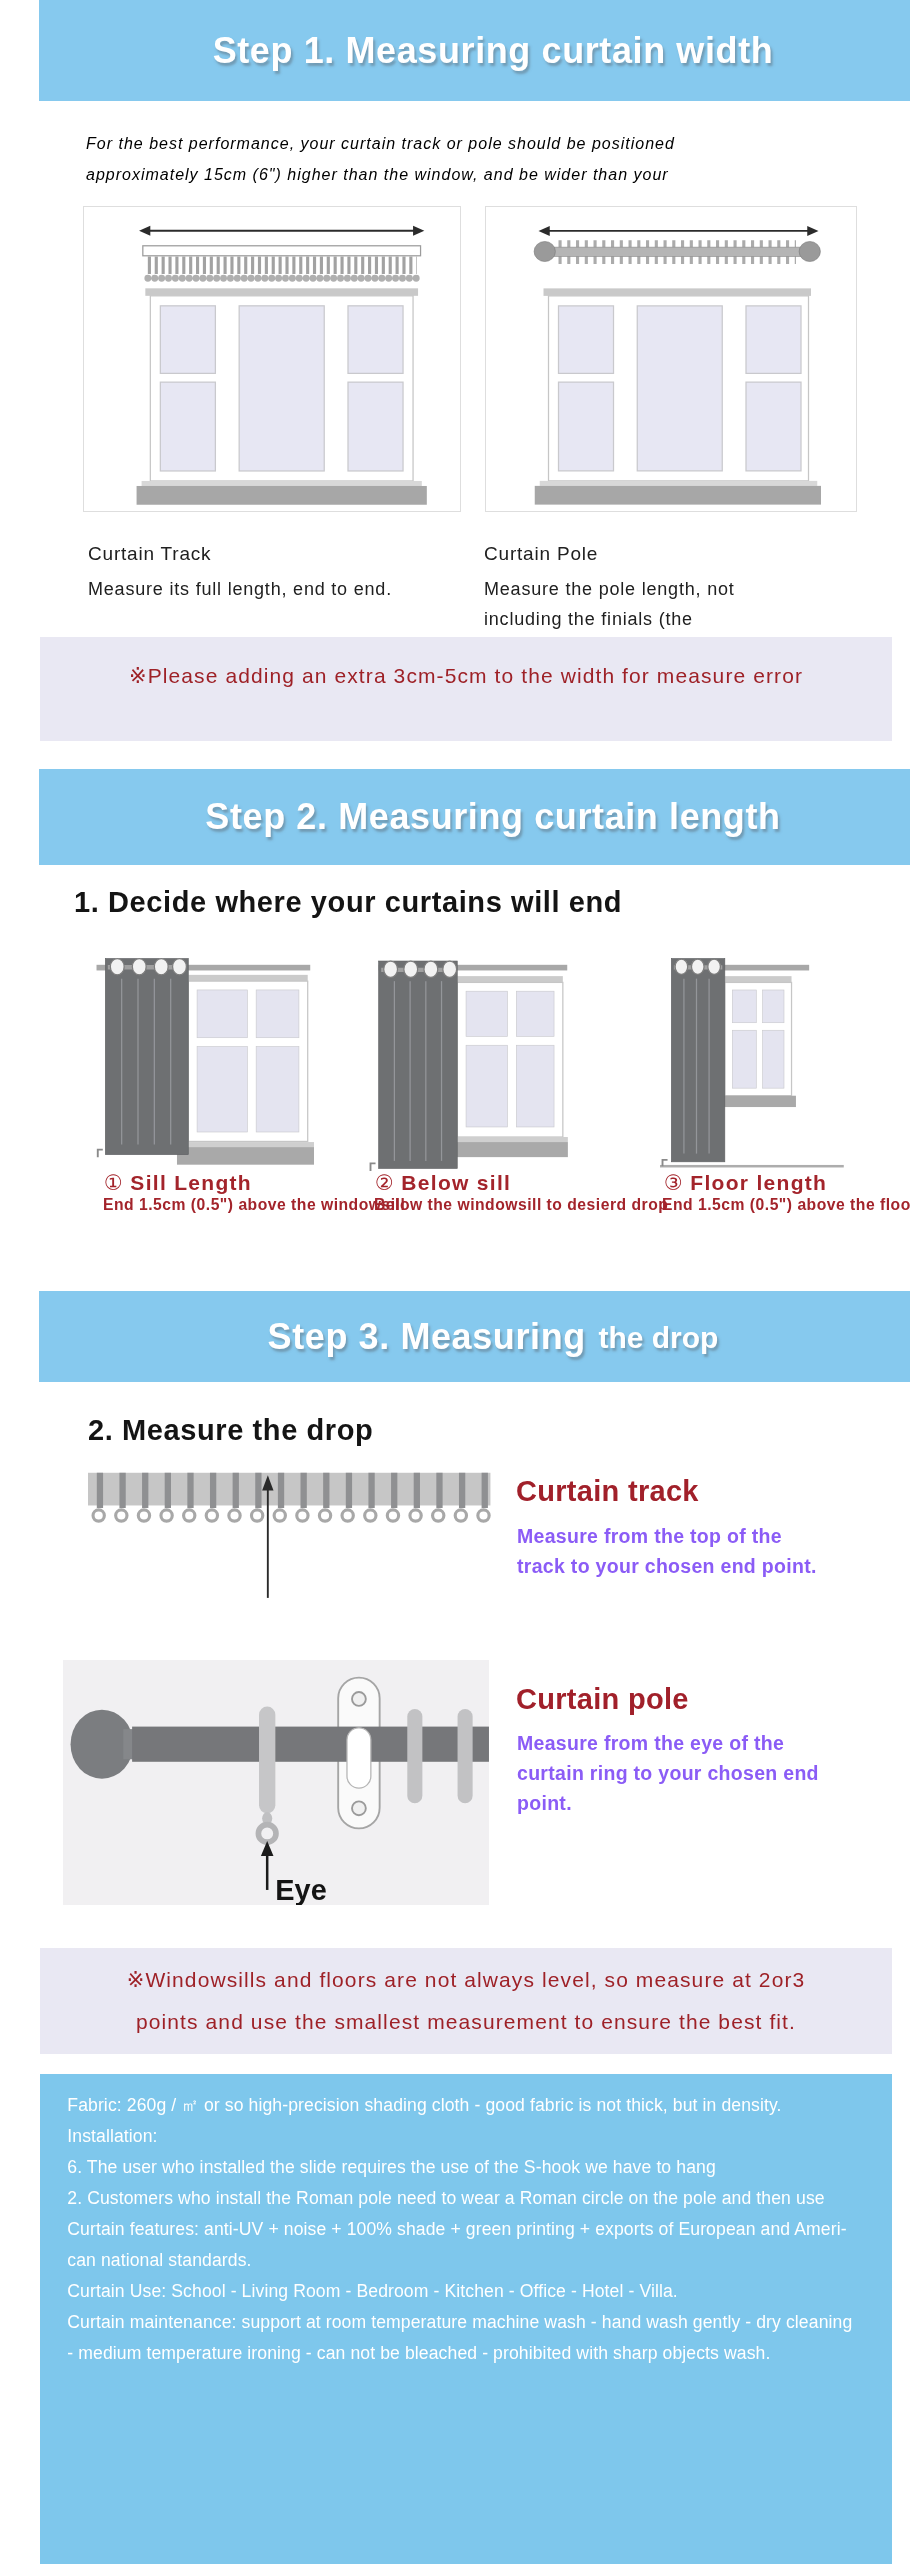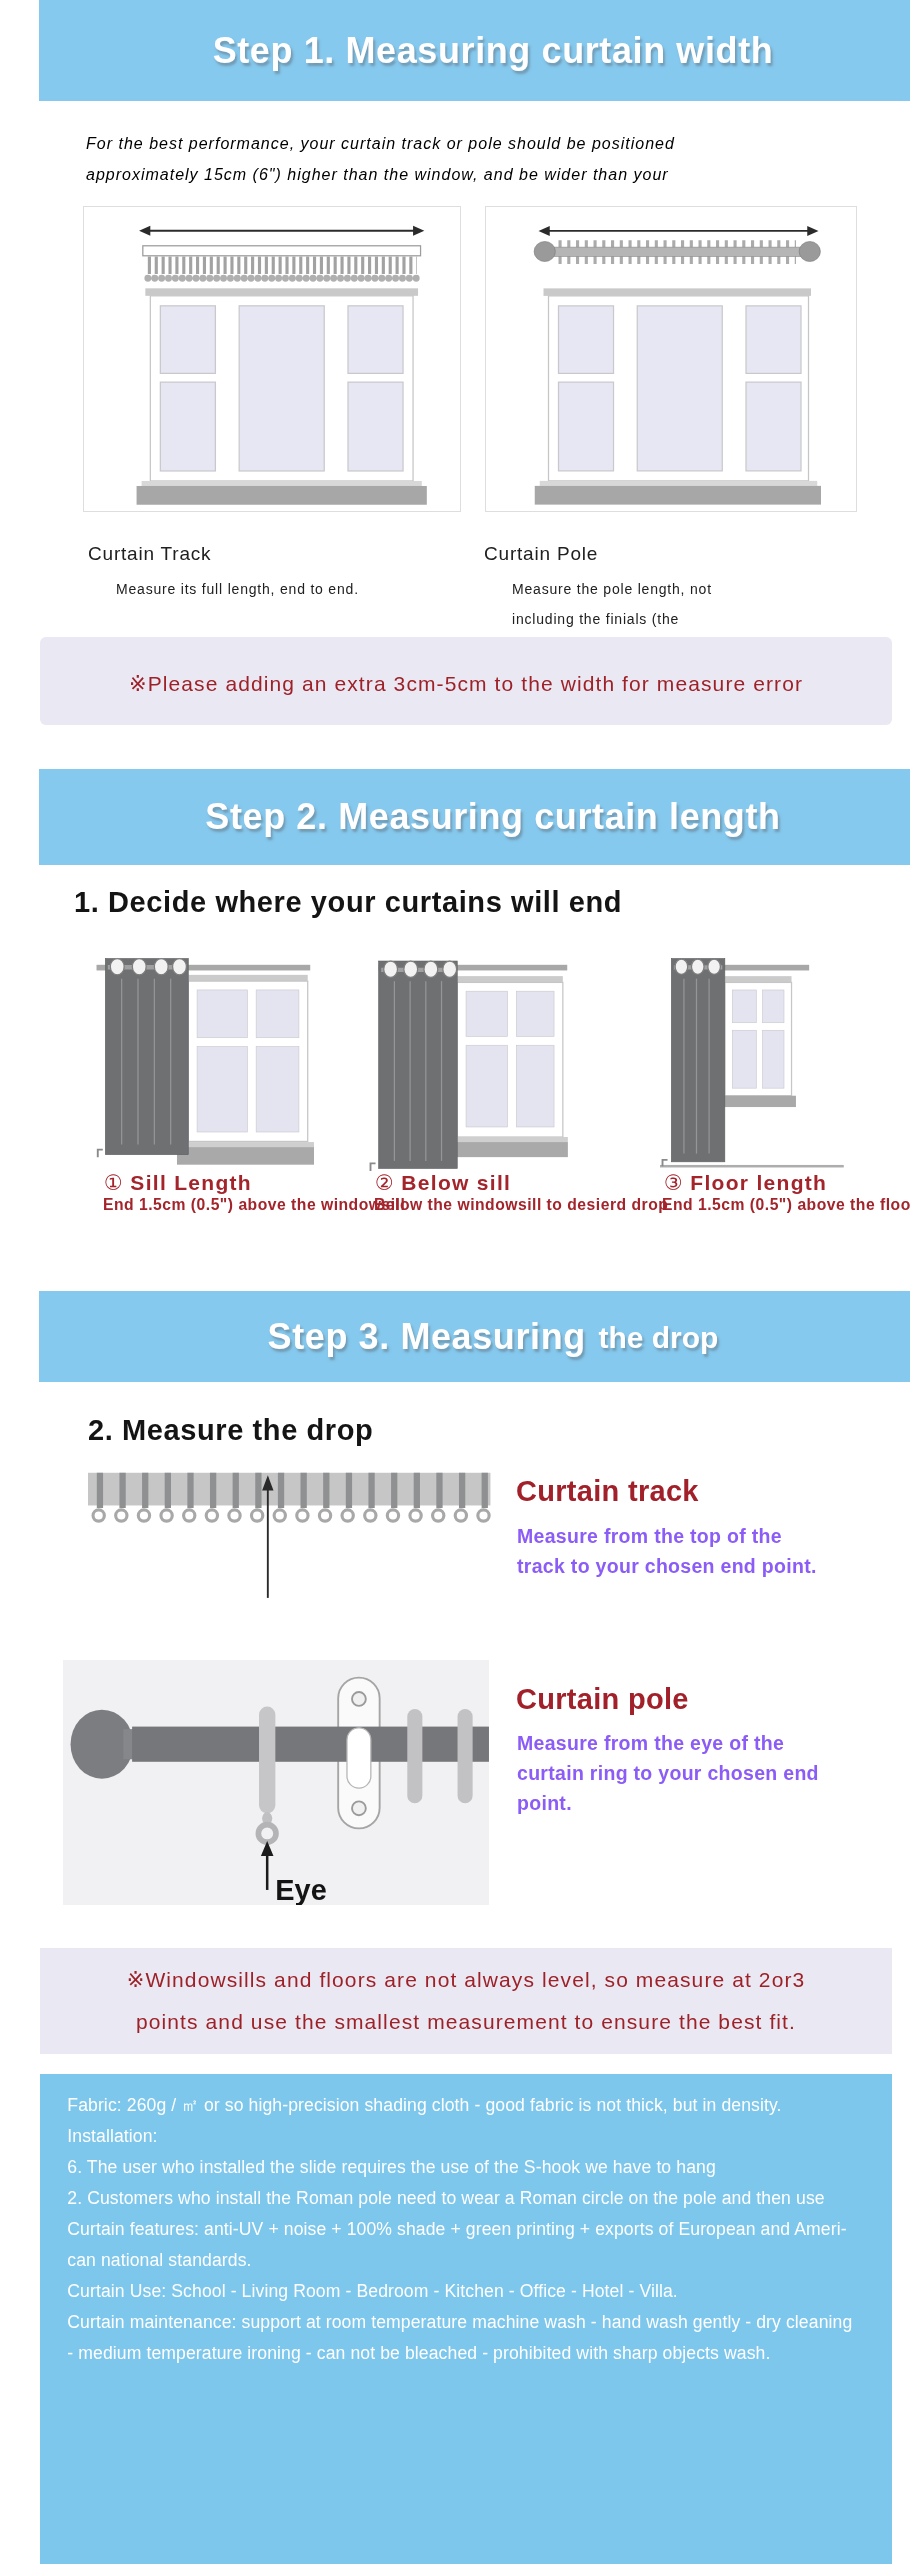--- a/index.html
+++ b/index.html
@@ -17,26 +17,26 @@
   .intro{left:86px;top:128px;color:#000000;font-size:16px;letter-spacing:1px;font-style:italic;}
   .intro div{line-height:31px;white-space:nowrap;}
 
   
   .winbox{top:206px;height:306px;background:#fff;border:0.6px solid #dedede;box-sizing:border-box;}
   .winbox svg{display:block;width:100%;height:100%;}
 
   
   .cap{color:#202020;font-size:19px;letter-spacing:0.8px;}
   .cap .cap-title{line-height:22.6px;margin-bottom:8.2px;white-space:nowrap;}
-  .cap .cap-line{line-height:30px;white-space:nowrap;font-size:14px;margin-left:28px;}
+  .cap .cap-line{line-height:30px;white-space:nowrap;font-size:18px;}
 
   
   .note{left:40px;width:852px;background:#e9e8f3;text-align:center;color:#9e2127;}
   .note div{font-size:21px;letter-spacing:1.1px;line-height:42px;white-space:nowrap;}
-  .note1{top:637px;height:88px;padding-top:26px;box-sizing:border-box;border-radius:6px;}
+  .note1{top:637px;height:104px;padding-top:18px;box-sizing:border-box;}
   .note2{top:1948px;height:106px;padding-top:10.7px;box-sizing:border-box;}
 
   
   .heading{color:#141414;font-weight:bold;font-size:29px;letter-spacing:0.6px;white-space:nowrap;}
 
   
   .opt-title{color:#a3242b;font-weight:bold;font-size:21px;letter-spacing:1.3px;white-space:nowrap;}
   .opt-title .num{font-weight:normal;margin-right:7.5px;letter-spacing:0;}
   .opt-desc{color:#a3242b;font-weight:bold;font-size:15.7px;letter-spacing:0.5px;white-space:nowrap;}
 

